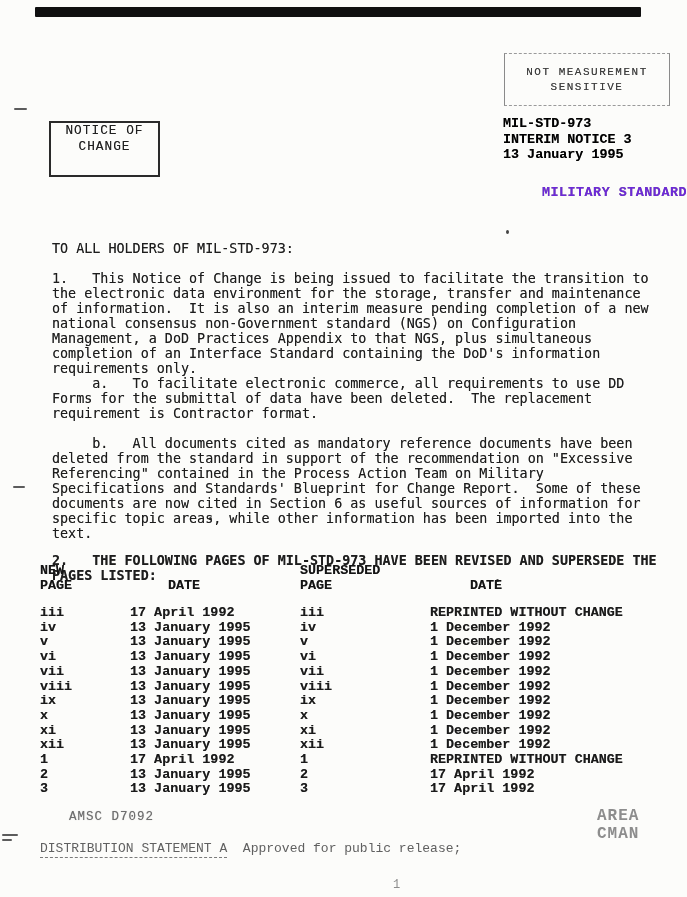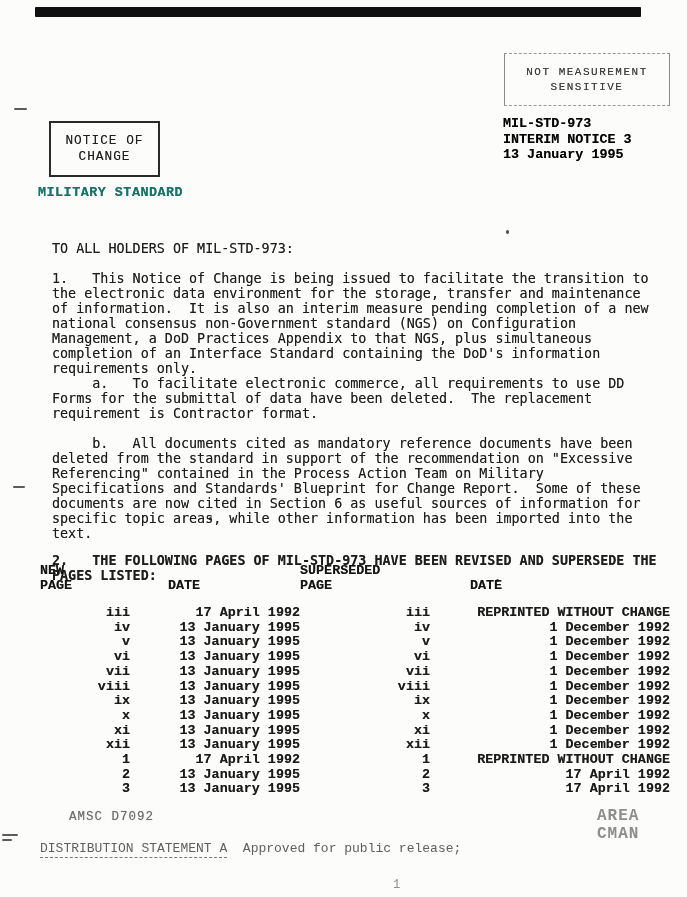--- a/index.html
+++ b/index.html
@@ -27,35 +27,35 @@
     color:#3c3c3c;font-size:11px;line-height:15px;letter-spacing:1.5px;
   }
 
   
   .docid{left:503px;top:116px;font-size:13.4px;line-height:15.5px;font-weight:bold;color:#000000;}
 
   
   .changebox{
     left:49px;top:121px;width:107px;height:52px;
     border:2px solid #2a2a2a;
-    display:flex;flex-direction:column;justify-content:center;align-items:center;
+    display:flex;flex-direction:column;justify-content:flex-start;align-items:center;
     font-size:12.8px;line-height:16px;color:#202020;letter-spacing:1px;
   }
 
-  .title{left:0;top:185px;width:687px;text-align:left;padding-left:38px;box-sizing:border-box;
-    font-size:13.4px;line-height:15px;font-weight:bold;color:#0f766e;letter-spacing:0.5px;font-family:Liberation Mono, monospace;}
+  .title{left:0;top:185px;width:687px;text-align:right;padding-left:38px;box-sizing:border-box;
+    font-size:13.4px;line-height:15px;font-weight:bold;color:#6d28d9;letter-spacing:0.5px;font-family:Liberation Mono, monospace;}
 
   .body-block{left:40px;width:630px;}
 
   
   .grid{display:grid;grid-template-columns:90px 170px 130px 1fr;font-size:13.4px;}
   .thead{left:40px;top:563px;width:620px;font-weight:bold;line-height:15px;color:#141414;}
   .thead .pad2{padding-left:38px;}
   .thead .pad4{padding-left:40px;}
-  .trows{left:40px;top:606px;width:630px;font-weight:bold;color:#1a1a1a;text-align:right;}
+  .trows{left:40px;top:606px;width:630px;font-weight:bold;color:#1a1a1a;}
   .trows .grid{line-height:14.7px;}
 
   
   .amsc{left:47px;top:810px;font-size:12.5px;letter-spacing:1px;margin-left:22px;}
   .area{left:597px;top:807px;font-size:16px;letter-spacing:1px;color:#8d8d8d;text-shadow:none;font-weight:bold;}
   .dist1{left:40px;top:841px;font-size:13px;color:#606060;}
   .dist1 .ul{border-bottom:1px dashed #7a7a7a;padding-bottom:1px;}
   .dist2{left:148px;top:858px;font-size:13px;color:#6a6a6a;}
   .pagenum{left:393px;top:878px;font-size:12px;color:#8c8c8c;text-shadow:none;}
 

